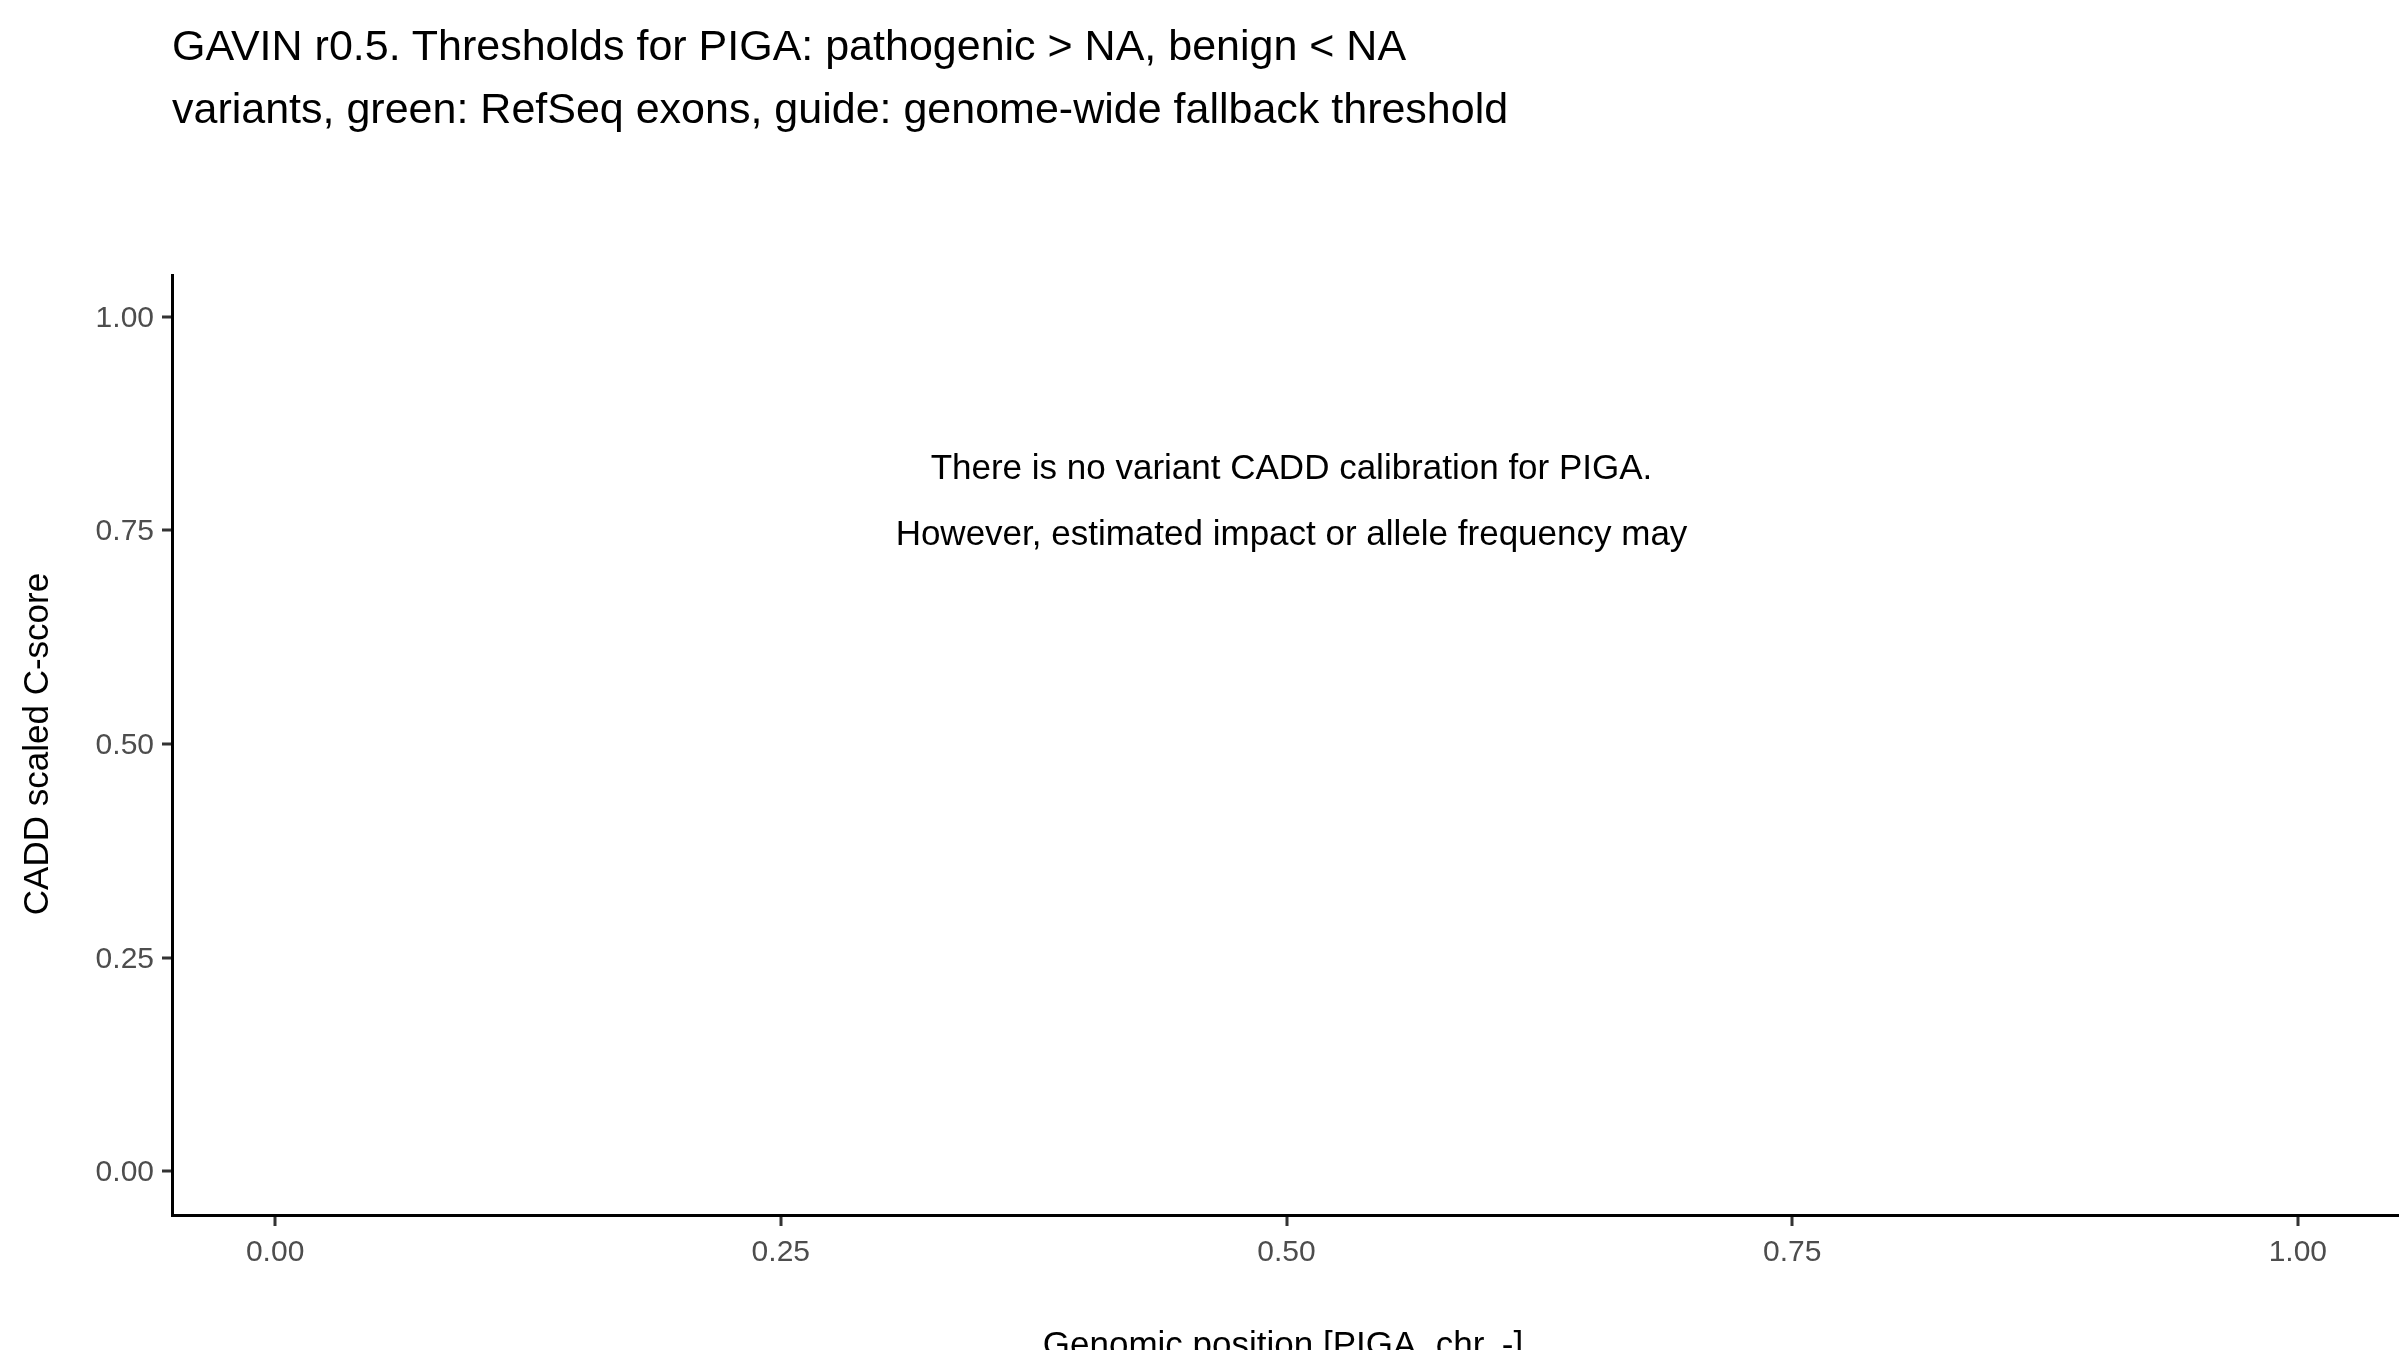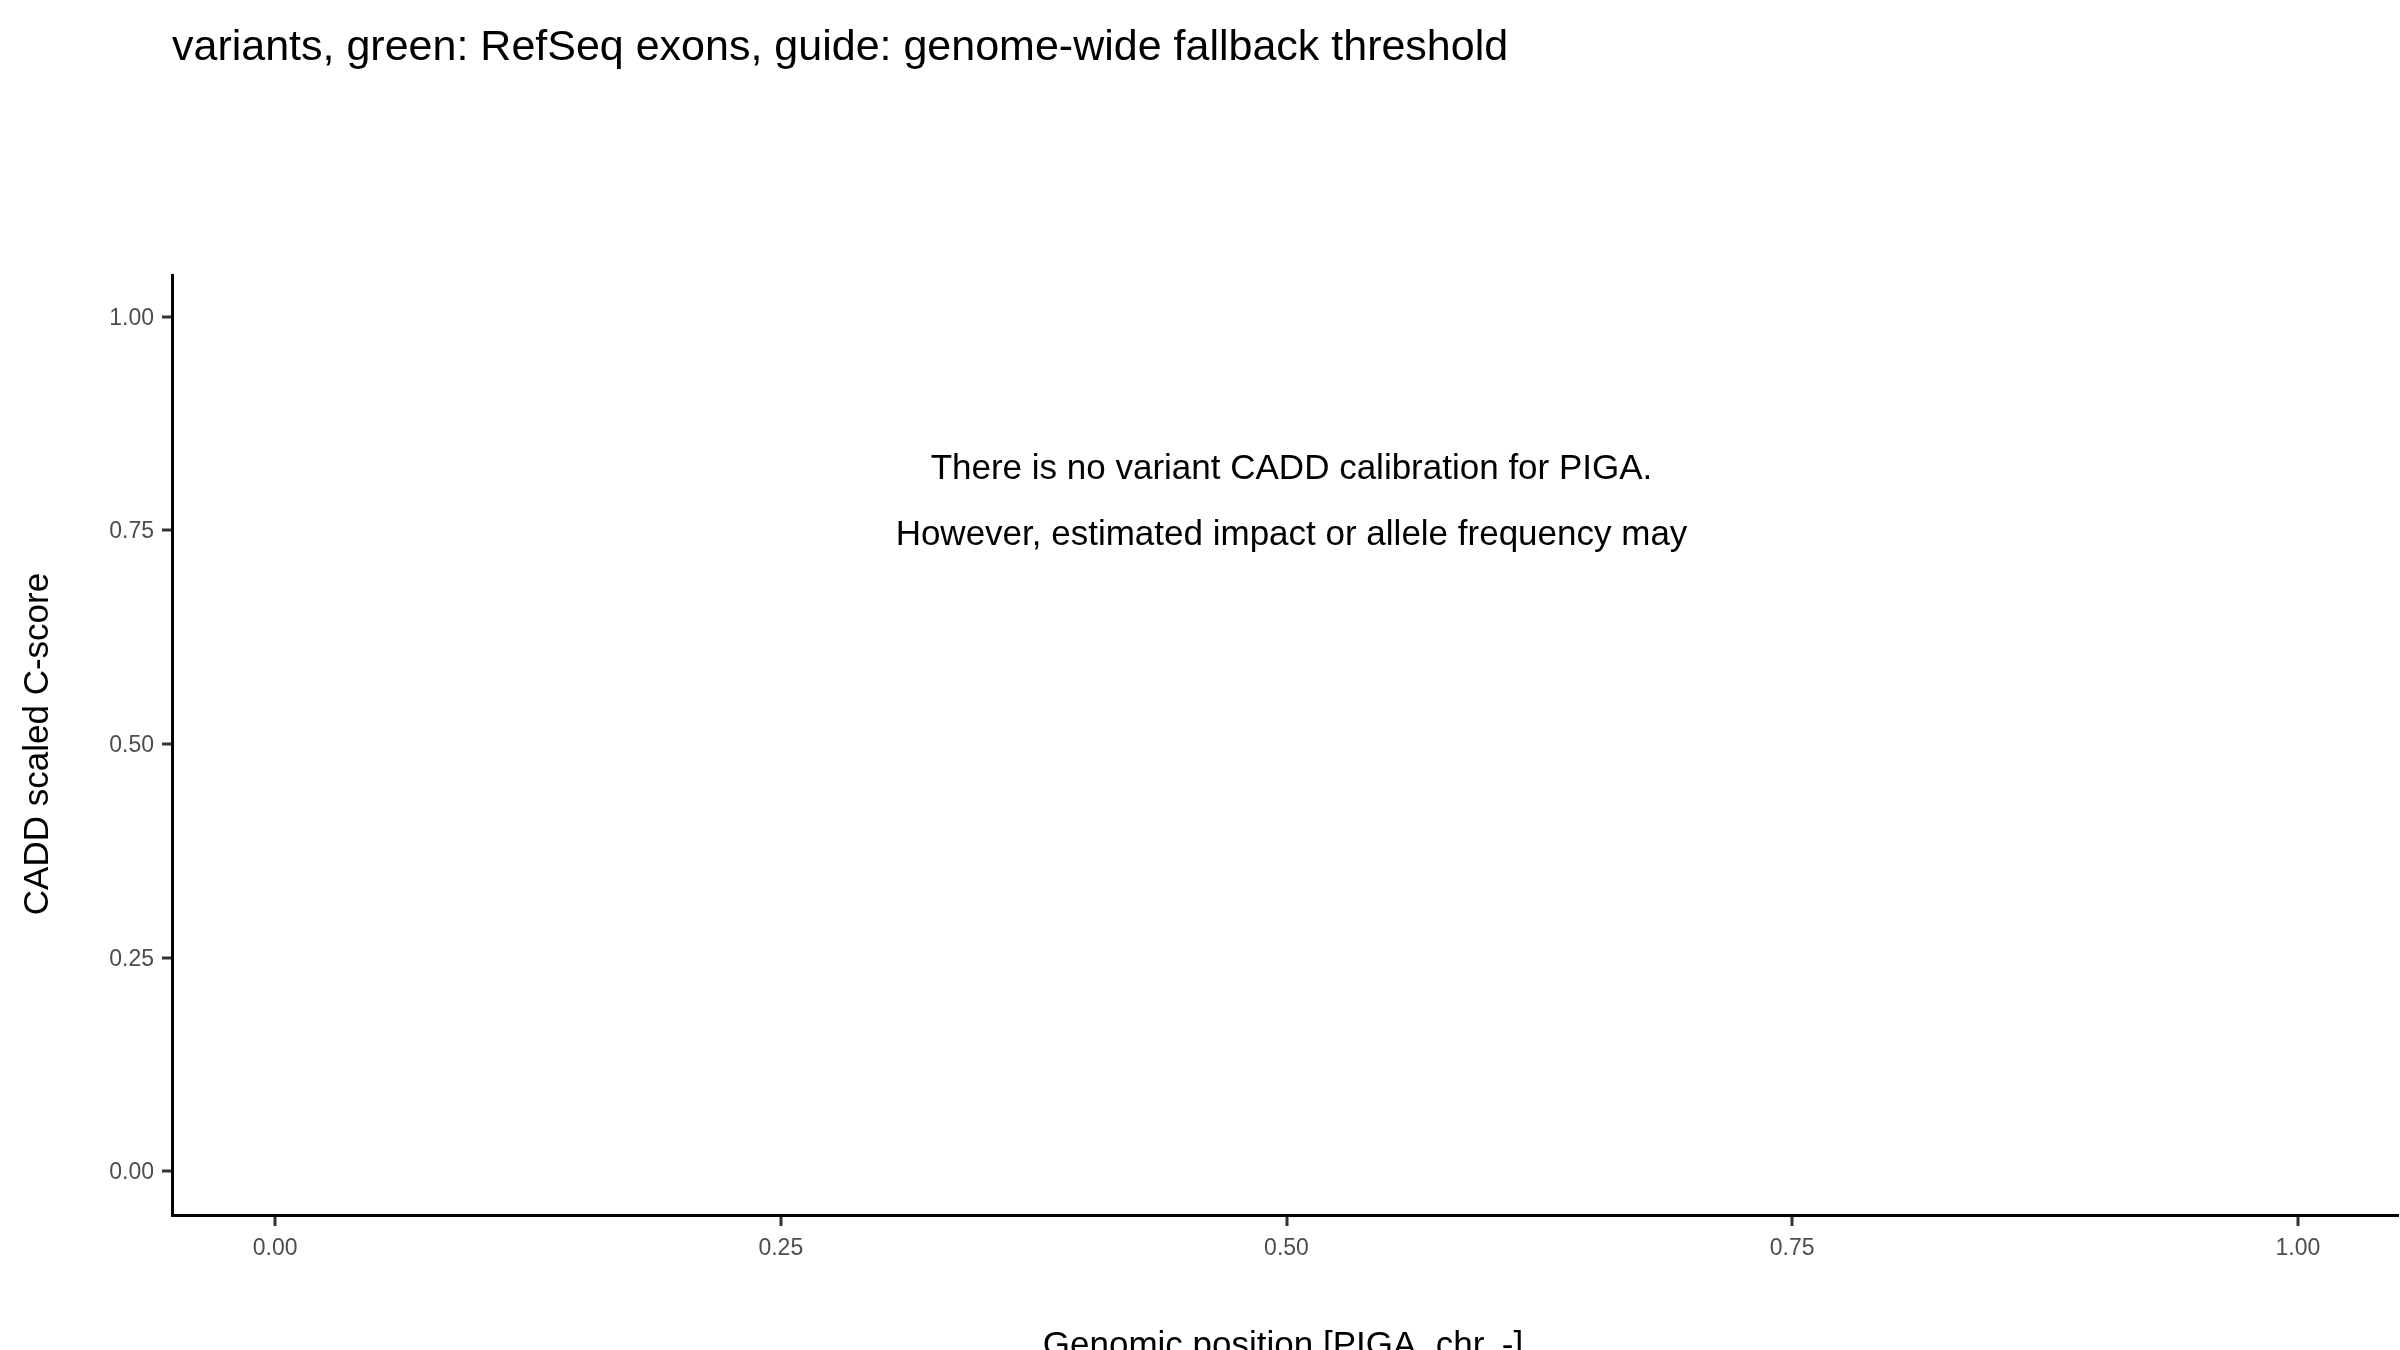--- a/index.html
+++ b/index.html
@@ -57,21 +57,21 @@
     transform: translateX(-50%);
   }
   .tick-mark.y {
     width: 9px;
     height: 3px;
     left: -12px;
     transform: translateY(-50%);
   }
   .tick-label {
     position: absolute;
-    font-size: 23px;
+    font-size: 30px;
     color: #4d4d4d;
     white-space: nowrap;
   }
   .tick-label.x {
     top: calc(100% + 20px);
     transform: translateX(-50%);
   }
   .tick-label.y {
     right: calc(100% + 20px);
     transform: translateY(-50%);
@@ -93,20 +93,21 @@
     top: 744px;
     transform: translate(-50%, -50%) rotate(-90deg);
   }
 </style>
 </head>
 <body>
 
 <div class="canvas">
 
   <div class="chart-title">
+    <div>GAVIN r0.5. Thresholds for PIGA: pathogenic &gt; NA, benign &lt; NA</div>
     <div>variants, green: RefSeq exons, guide: genome-wide fallback threshold</div>
   </div>
 
   <div class="panel" id="plot-panel">
     <div class="annotation">
       <div>There is no variant CADD calibration for PIGA.</div>
       <div>However, estimated impact or allele frequency may</div>
     </div>
   <div class="tick-mark x" style="left: 4.54545%;"></div>
       <div class="tick-label x" style="left: 4.54545%;">0.00</div>

